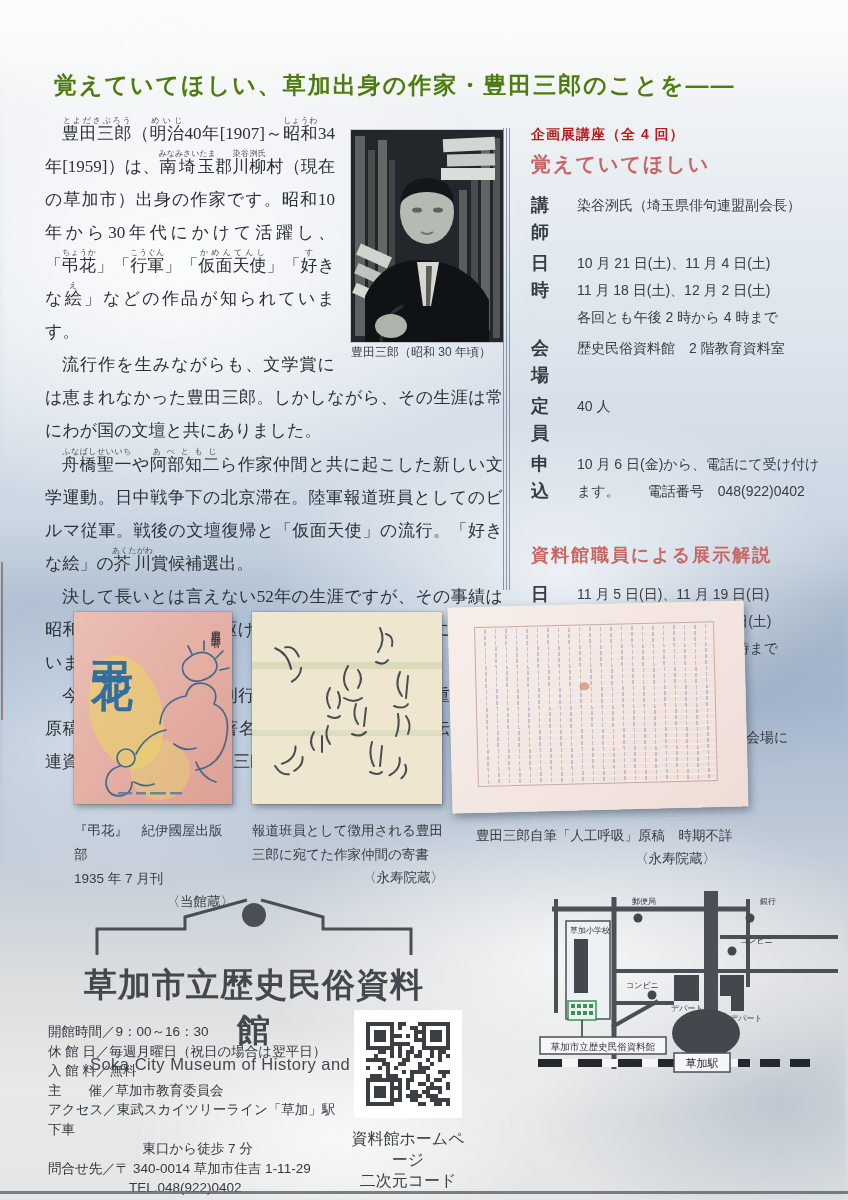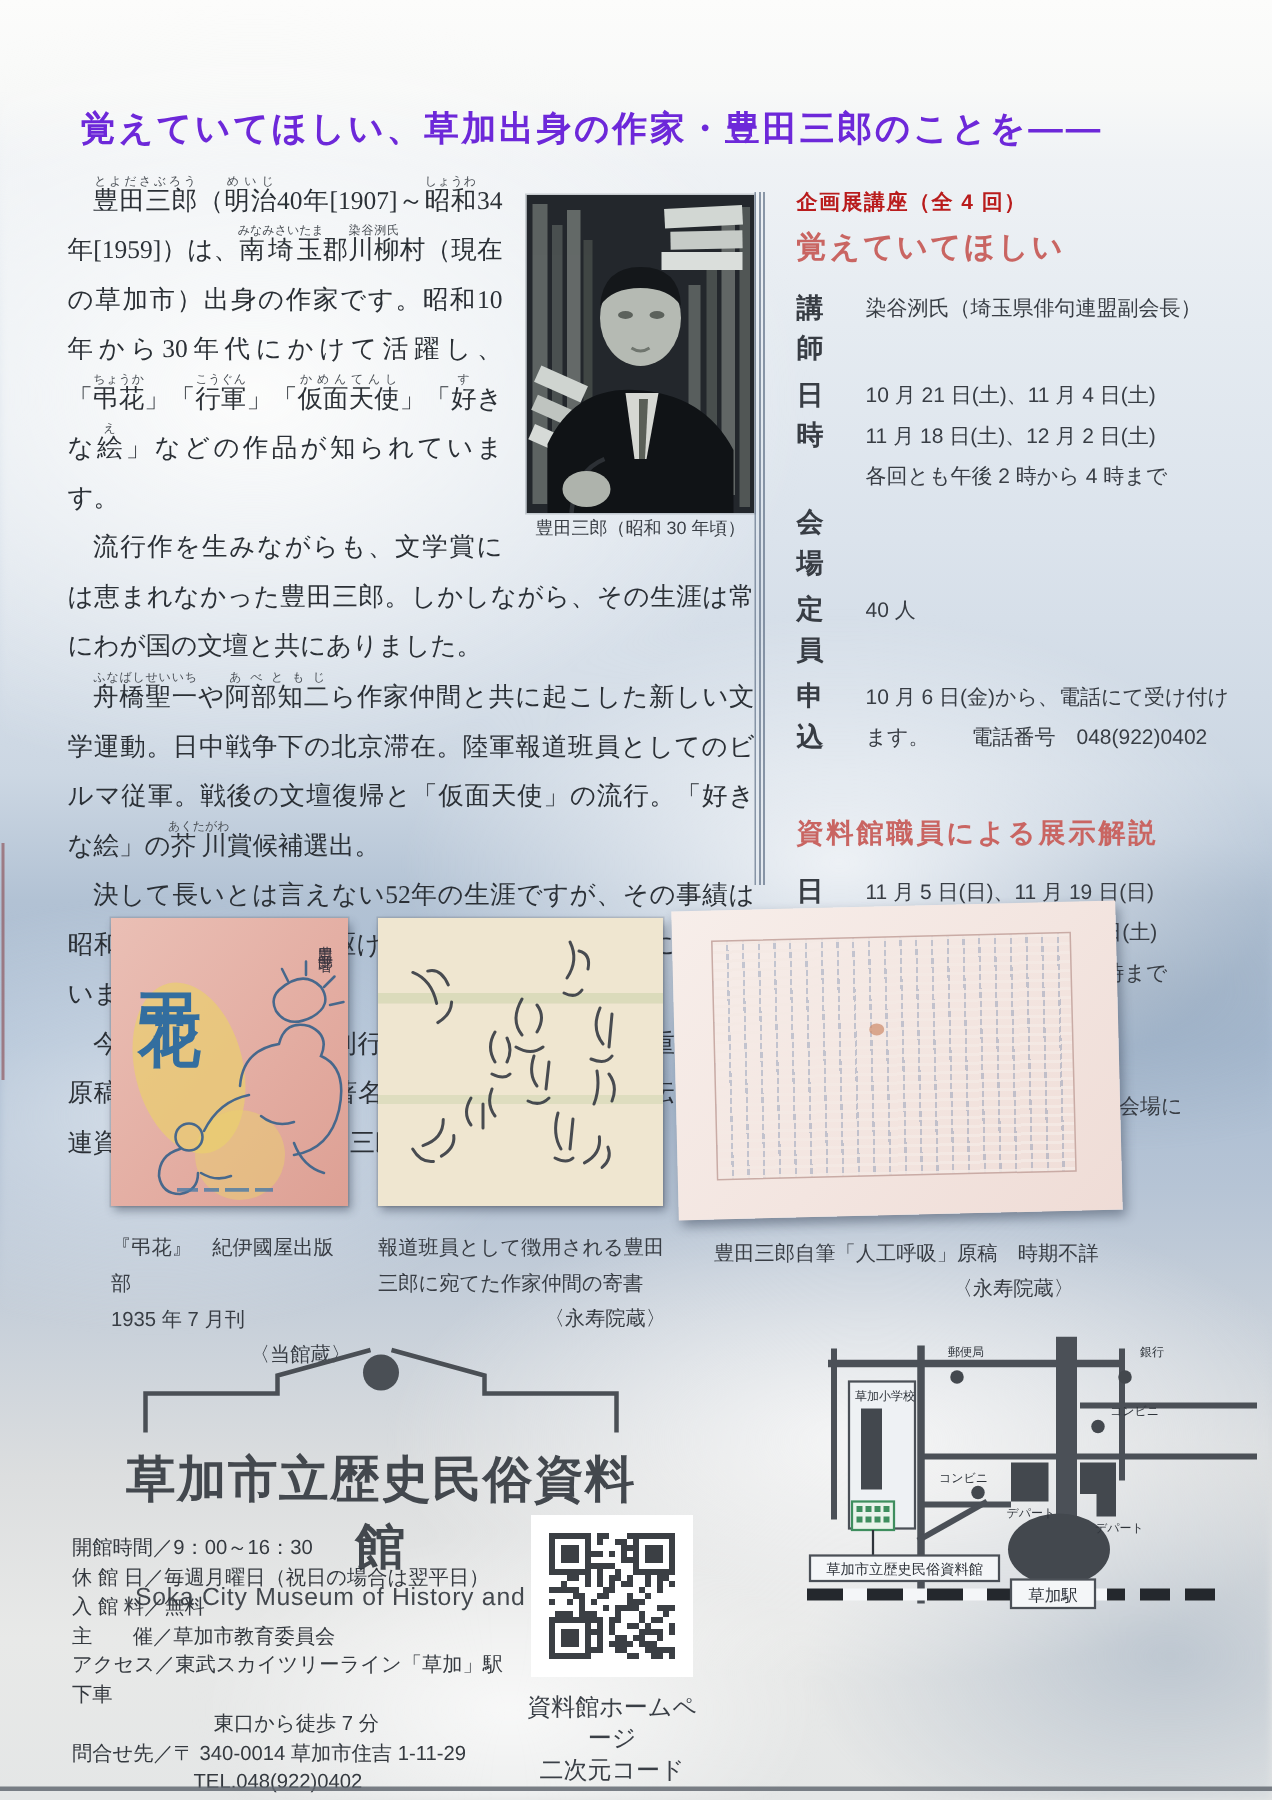--- a/index.html
+++ b/index.html
@@ -16,28 +16,28 @@
       radial-gradient(360px 200px at 12% 62%, rgba(230,236,242,.65), transparent 72%),
       radial-gradient(460px 230px at 68% 80%, rgba(250,250,250,.85), transparent 70%),
       radial-gradient(340px 200px at 92% 92%, rgba(156,172,190,.55), transparent 72%),
       radial-gradient(300px 170px at 40% 95%, rgba(255,255,255,.7), transparent 70%);}
   .edge-artifact{position:absolute;left:1px;top:562px;width:2px;height:158px;background:#8d5258;opacity:.65;}
   .scan-edge{position:absolute;left:0;top:1191px;width:848px;height:3px;background:#646a72;opacity:.85;}
 
   
   .main-title{position:absolute;left:54px;top:70px;width:760px;
       font-family:"Liberation Sans","DejaVu Sans",sans-serif;
-      font-weight:bold;font-size:23px;letter-spacing:2px;color:#6d28d9;}
+      font-weight:bold;font-size:23px;letter-spacing:2px;color:#4d7c0f;}
 
   
   .left-col{position:absolute;left:45px;top:116px;width:458px;font-size:17px;
       line-height:33px;text-align:justify;color:#2b3036;}
   .left-col p{margin:0;text-indent:1em;}
   ruby rt{font-size:8px;color:#4a4f55;letter-spacing:0;}
-  .portrait-fig{float:right;width:152px;margin:14px 2px 4px 16px;text-align:center;}
+  .portrait-fig{float:right;width:152px;margin:14px 2px 4px 16px;}
   .portrait-img{width:152px;height:212px;display:block;box-shadow:0 0 0 1px rgba(80,90,100,.25);}
   .portrait-cap{font-family:"Liberation Sans",sans-serif;font-size:12px;line-height:20px;
       color:#3a3f46;text-indent:0;}
 
   
   .divider{position:absolute;left:503px;top:128px;height:462px;width:8px;background:
       linear-gradient(to right,#68788d 0 1px,transparent 1px 3px,#68788d 3px 4px,
       transparent 4px 6px,#68788d 6px 7px,transparent 7px);opacity:.75;}
 
   
@@ -149,20 +149,21 @@
       <div class="row">
         <div class="row-label">講師</div>
         <div class="row-value">染谷洌氏（埼玉県俳句連盟副会長）</div>
       </div>
       <div class="row">
         <div class="row-label">日時</div>
         <div class="row-value">10 月 21 日(土)、11 月 4 日(土)<br>11 月 18 日(土)、12 月 2 日(土)<br>各回とも午後 2 時から 4 時まで</div>
       </div>
       <div class="row">
         <div class="row-label">会場</div>
+        <div class="row-value">歴史民俗資料館　2 階教育資料室</div>
       </div>
       <div class="row">
         <div class="row-label">定員</div>
         <div class="row-value">40 人</div>
       </div>
       <div class="row">
         <div class="row-label">申込</div>
         <div class="row-value">10 月 6 日(金)から、電話にて受け付け<br>ます。　　電話番号　048(922)0402</div>
       </div>
     </div>

